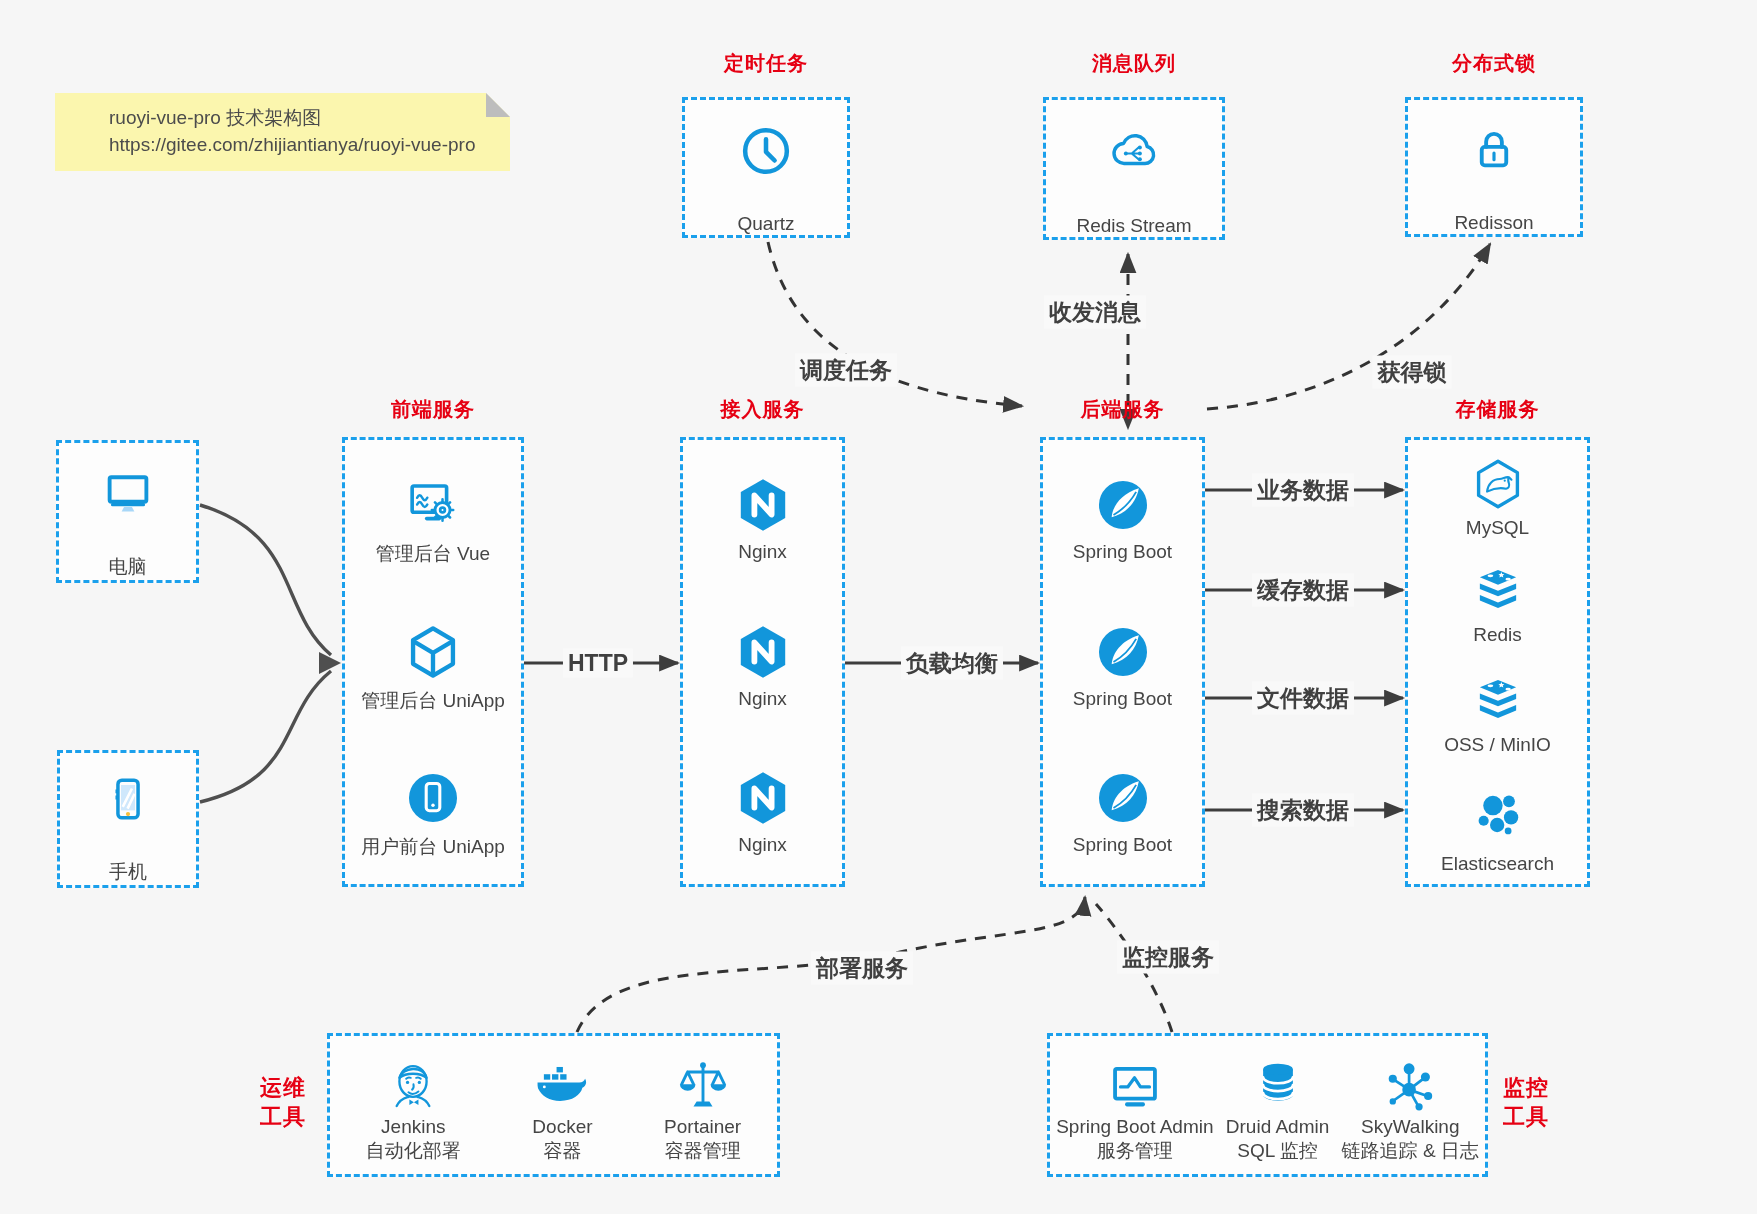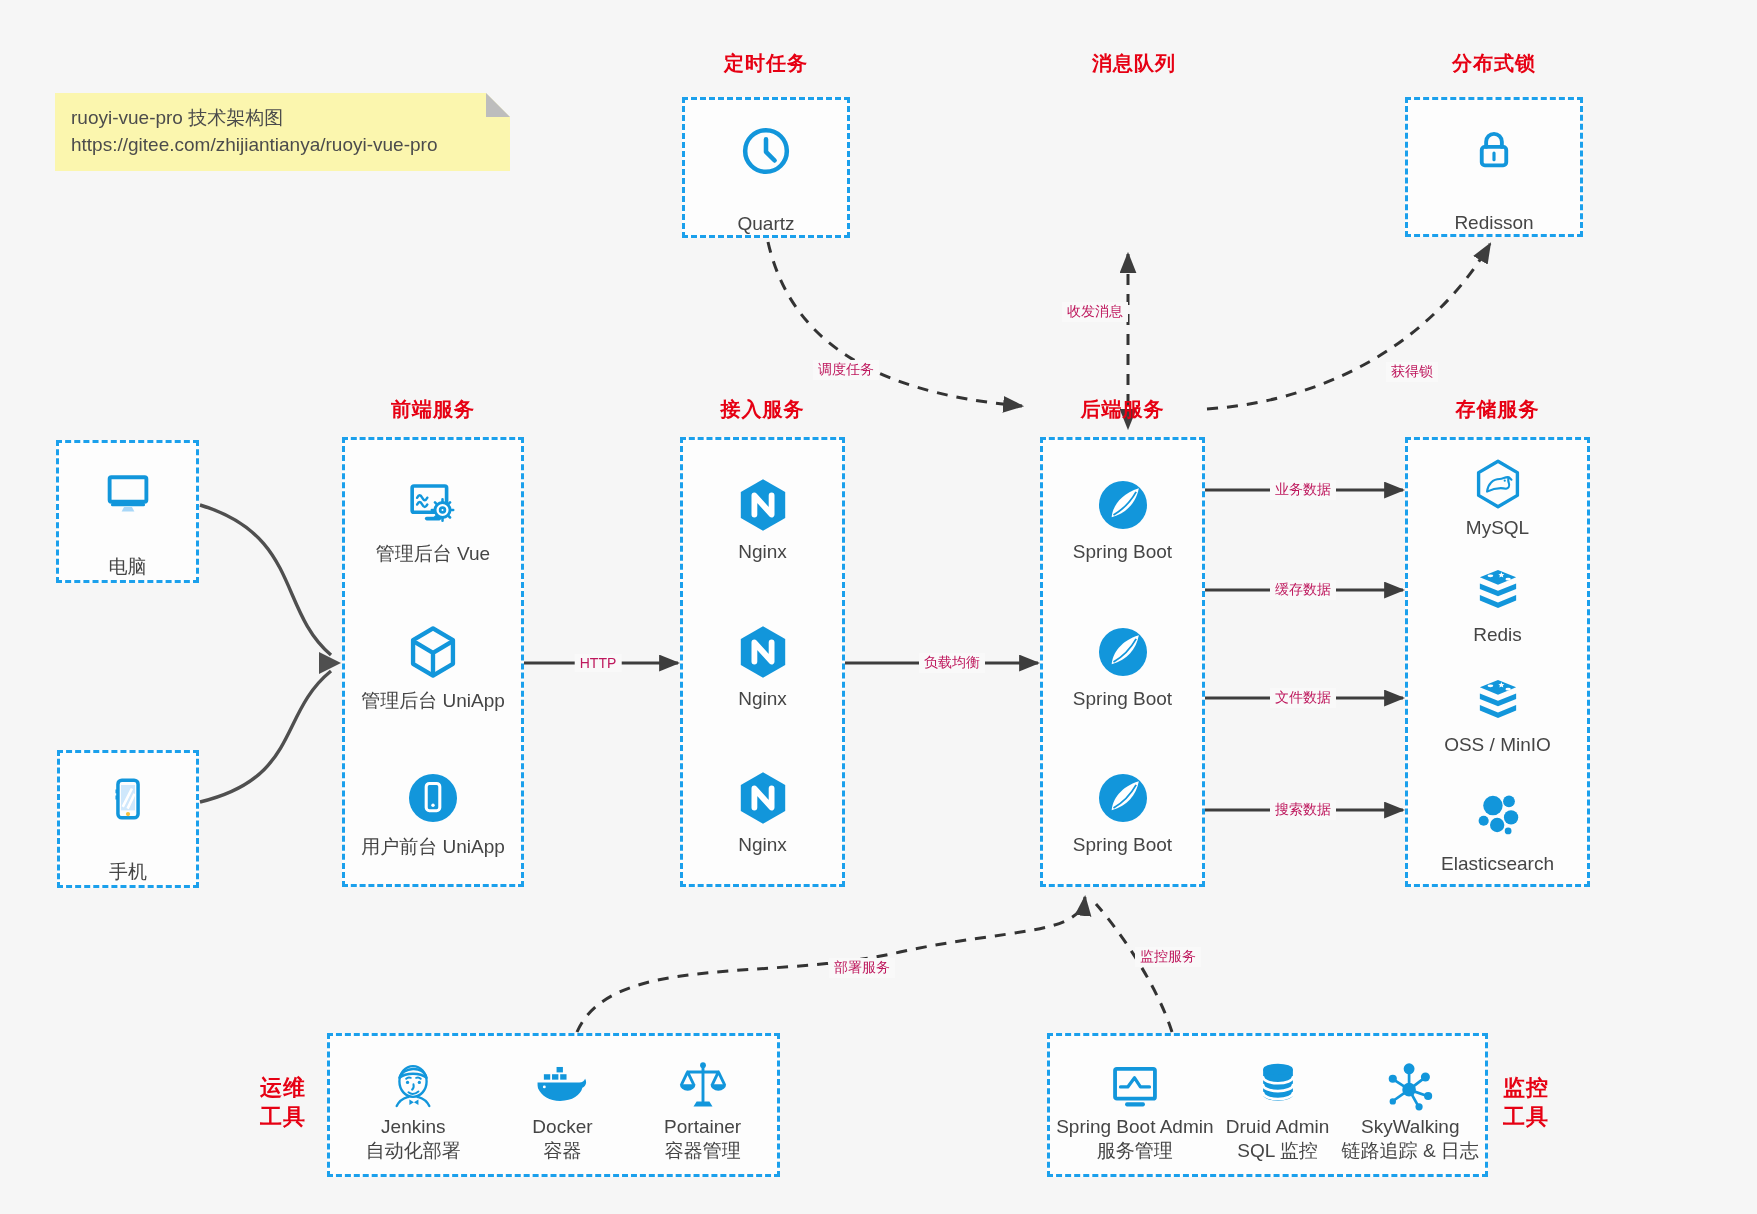--- a/index.html
+++ b/index.html
@@ -13,31 +13,31 @@
   }
   *{box-sizing:border-box;}
   body{margin:0;background:#eee;font-family:"Liberation Sans","DejaVu Sans",sans-serif;}
   #canvas{position:relative;width:1757px;height:1214px;background:var(--canvas-bg);overflow:hidden;}
   #edges-layer{position:absolute;left:0;top:0;width:100%;height:100%;z-index:1;pointer-events:none;}
   .dash-box{position:absolute;border:3px dashed var(--accent-blue);background:#fdfdfd;z-index:2;justify-content:space-between;}
   .grp-title{position:absolute;color:var(--title-red);font-weight:bold;font-size:20px;text-align:center;z-index:3;letter-spacing:1px;white-space:nowrap;}
   .node{position:absolute;left:0;width:100%;display:flex;flex-direction:column;align-items:center;gap:7px;}
   .node-label{font-size:19px;color:var(--text-dark);white-space:nowrap;}
   .flex-box{display:flex;flex-direction:column;align-items:center;}
-  .chip{position:absolute;transform:translate(-50%,-50%);background:#f9f9f9;padding:1px 5px;font-size:14px;color:#be185d;white-space:nowrap;z-index:3;}
+  .chip{position:absolute;transform:translate(-50%,-50%);background:#f9f9f9;padding:1px 5px;font-size:23px;color:#404040;white-space:nowrap;z-index:3;font-weight:bold;}
   .side-label{position:absolute;color:var(--title-red);font-weight:bold;font-size:22px;line-height:29px;text-align:center;z-index:3;letter-spacing:1px;margin-top:7px;}
   .tool-box{display:flex;flex-direction:row;justify-content:space-around;align-items:center;padding-top:10px;}
   .tool-node{display:flex;flex-direction:column;align-items:center;gap:0;}
   .tool-name,.tool-desc{font-size:19px;color:var(--text-dark);line-height:24px;white-space:nowrap;}
   .note{position:absolute;left:55px;top:93px;width:455px;height:78px;background:var(--note-bg);
         clip-path:polygon(0 0,calc(100% - 24px) 0,100% 24px,100% 100%,0 100%);
         padding:11px 0 0 16px;z-index:3;}
   .note-fold{position:absolute;left:486px;top:93px;width:24px;height:24px;background:#bdbdbd;
         clip-path:polygon(0 0,100% 100%,0 100%);z-index:4;}
-  .note-line{font-size:19px;color:#4c4c4c;line-height:27px;}
+  .note-line{font-size:19px;color:#4c4c4c;line-height:27px;margin-left:38px;}
   
   .s{stroke:var(--icon-blue);fill:none;stroke-linecap:round;stroke-linejoin:round;}
   .f{fill:var(--icon-blue);}
   .wf{fill:#fff;}
   .ws{stroke:#fff;fill:none;stroke-linecap:round;stroke-linejoin:round;}
   .vs{stroke:var(--icon-blue);fill:none;}
 </style>
 </head>
 <body>
 
@@ -83,20 +83,33 @@
   <div class="grp-title" style="left:682px;top:50px;width:168px">定时任务</div>
   <div class="dash-box flex-box" style="left:682px;top:97px;width:168px;height:141px;padding-top:22px;gap:10px">
     <svg width="58" height="58" viewBox="0 0 64 64">
       <circle class="s" stroke-width="5" cx="32" cy="32" r="23"></circle>
       <path class="s" stroke-width="5" d="M32 19 V33 L41.5 42.5"></path>
     </svg>
     <div class="node-label">Quartz</div>
   </div>
 
   <div class="grp-title" style="left:1043px;top:50px;width:182px">消息队列</div>
+  <div class="dash-box flex-box" style="left:1043px;top:97px;width:182px;height:143px;padding-top:24px;gap:9px">
+    <svg width="58" height="58" viewBox="0 0 64 64">
+      <path class="s" stroke-width="3.8" d="M21.5 43.5 H44 a9.5 9.5 0 0 0 2.5 -18.7 A13.5 13.5 0 0 0 20.5 21.5 a9.8 9.8 0 0 0 1 22 Z"></path>
+      <g class="s" stroke-width="2.2">
+          <path d="M23.5 32.5 h6 M29.5 32.5 L37 26 M29.5 32.5 H37 M29.5 32.5 L37 39"></path>
+        </g>
+      <circle class="f" cx="23" cy="32.5" r="2.2"></circle>
+        <circle class="f" cx="38.5" cy="26" r="2.2"></circle>
+      <circle class="f" cx="38.5" cy="32.5" r="2.2"></circle>
+        <circle class="f" cx="38.5" cy="39" r="2.2"></circle>
+    </svg>
+    <div class="node-label">Redis Stream</div>
+  </div>
 
   <div class="grp-title" style="left:1405px;top:50px;width:178px">分布式锁</div>
   <div class="dash-box flex-box" style="left:1405px;top:97px;width:178px;height:140px;padding-top:22px;gap:10px">
     <svg width="56" height="56" viewBox="0 0 64 64">
       <rect class="s" stroke-width="4.4" x="18" y="28.5" width="28" height="21" rx="3.5"></rect>
       <path class="s" stroke-width="4.4" d="M23 28.5 V22.5 a9 9 0 0 1 18 0 V28.5"></path>
       <path class="s" stroke-width="3.6" d="M32 35.5 V43"></path>
     </svg>
     <div class="node-label">Redisson</div>
   </div>

